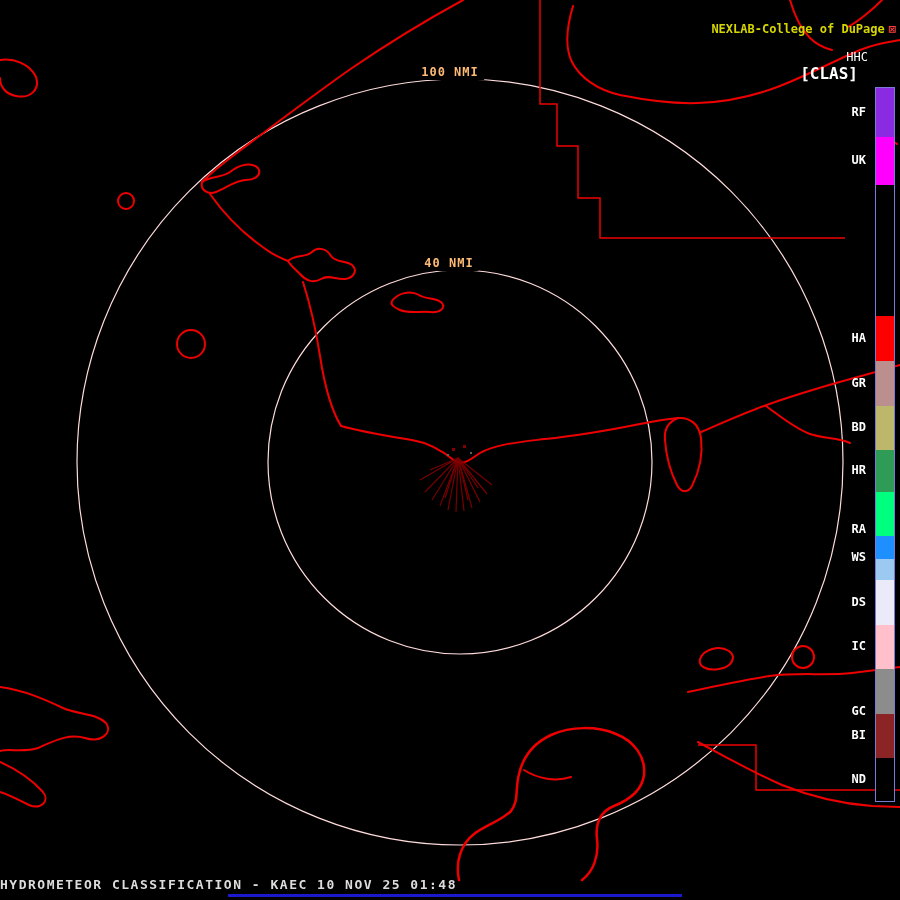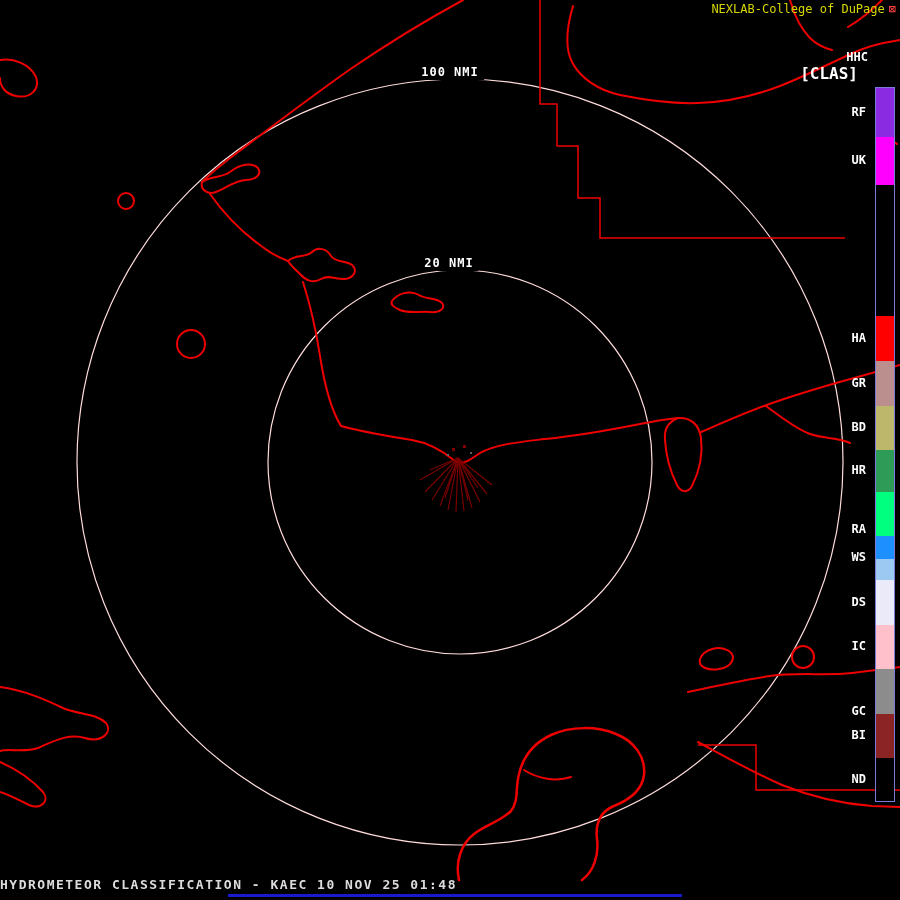--- a/index.html
+++ b/index.html
@@ -1,23 +1,23 @@
 <!DOCTYPE html>
 <html><head>
 <meta charset="utf-8">
 <style>
   html,body{margin:0;padding:0;background:#000;}
   .stage{position:relative;width:900px;height:900px;background:#000;overflow:hidden;
          font-family:"DejaVu Sans Mono","Liberation Mono",monospace;}
   svg.map{position:absolute;left:0;top:0;}
-  .ring-label{position:absolute;transform:translate(-50%,-50%);background:#000;color:#ffffff;
+  .ring-label{position:absolute;transform:translate(-50%,-50%);background:#000;color:#fdba74;
               font-size:12px;font-weight:bold;letter-spacing:1px;padding:1px 5px;white-space:nowrap;}
-  .brand{position:absolute;top:2px;right:4px;color:#D6D600;font-size:12px;font-weight:normal;white-space:nowrap;margin-left:7px;}
+  .brand{position:absolute;top:22px;right:4px;color:#D6D600;font-size:12px;font-weight:bold;white-space:nowrap;margin-left:7px;}
   .brand .glyph{color:#FF4040;margin-left:4px;}
-  .prod-code{position:absolute;top:50px;right:32px;color:#FFFFFF;font-size:12px;font-weight:bold;}
+  .prod-code{position:absolute;top:50px;right:32px;color:#FFFFFF;font-size:12px;font-weight:normal;}
   .prod-tag{position:absolute;top:64px;right:42px;color:#FFFFFF;font-size:16px;font-weight:bold;}
   .legend-bar{position:absolute;top:87px;left:875px;width:18px;border:1px solid #7A7AD8;}
   .legend-labels{position:absolute;top:87px;right:34px;width:60px;height:713px;}
   .legend-label{position:absolute;right:0;transform:translateY(-50%);color:#FFFFFF;font-size:12px;font-weight:bold;}
   .footer-title{position:absolute;top:877px;left:0;width:100%;text-align:left;color:#DCDCDC;
                 font-size:13px;font-weight:bold;letter-spacing:1.5px;}
   .footer-bar{position:absolute;top:894px;left:228px;width:454px;height:3px;background:#1A1ACC;}
 </style>
 </head>
 <body>
@@ -91,21 +91,21 @@
       <line x1="458" y1="458" x2="468" y2="500"></line>
       <line x1="458" y1="458" x2="478" y2="488"></line>
       <rect x="452" y="448" width="3" height="3" fill="#8B0000" stroke="none"></rect>
       <rect x="463" y="445" width="3" height="3" fill="#8B0000" stroke="none"></rect>
       <rect x="470" y="452" width="2" height="2" fill="#666666" stroke="none"></rect>
       <rect x="447" y="454" width="2" height="2" fill="#666666" stroke="none"></rect>
     </g>
   </svg>
 
   <div class="ring-label" style="left:450px;top:72px">100 NMI</div>
-  <div class="ring-label" style="left:449px;top:263px">20 NMI</div>
+  <div class="ring-label" style="left:449px;top:263px">40 NMI</div>
 
   <div class="brand">
     <span>NEXLAB-College of DuPage</span><span class="glyph">⊠</span>
   </div>
 
   <div class="prod-code">HHC</div>
   <div class="prod-tag">[CLAS]</div>
 
   <div class="legend-bar">
       <div style="height: 49px; background: rgb(138, 43, 226);"></div>

